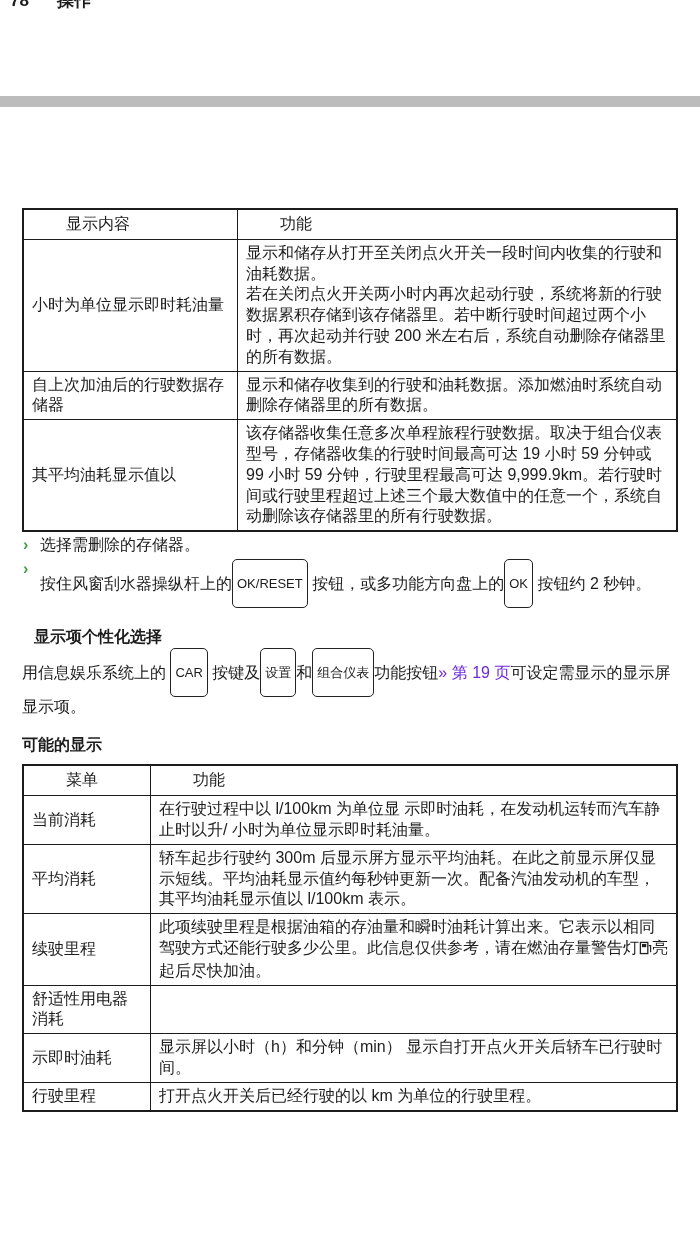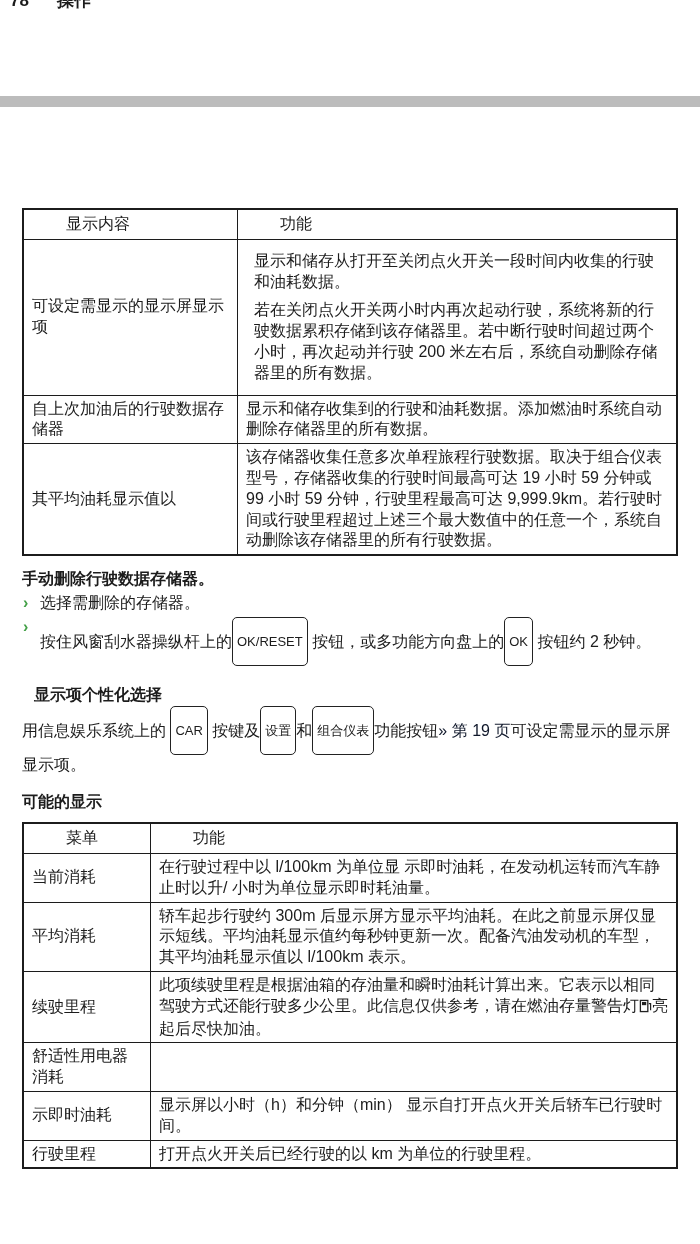--- a/index.html
+++ b/index.html
@@ -33,21 +33,21 @@
   }
   td{
     border:1px solid #1c1c1c;
     padding:3px 8px;
     vertical-align:middle;
     font-size:16px;line-height:1.3;
   }
   .t1-col1{width:163px;}
   .t2-col1{width:76px;}
   .hdr-row td{padding-top:4px;padding-bottom:4px;padding-left:42px;}
-  .desc-p{margin:8px;}
+  .desc-p{margin:0;}
   .bold-line{font-weight:bold;margin:0;}
   .sec-title{font-weight:bold;margin:0;}
   .after-table{margin-top:13px;}
   .bullet{
     position:relative;
     padding-left:18px;
     margin-top:3px;
   }
   .bullet .chev{
     position:absolute;left:1px;top:0;
@@ -57,21 +57,21 @@
     display:inline-block;
     border:1.5px solid #222;
     border-radius:5px;
     padding:16px 4px;
     font-size:13px;
     line-height:15px;
     vertical-align:1px;
     white-space:nowrap;
   }
   .page-link{
-    color:#0f172a;
+    color:#6d28d9;
     text-decoration:none;
     cursor:pointer;
     text-align:right;
   }
   .personalization{margin-top:19px;margin-left:12px;}
   .possible{margin-top:17px;}
   .menu-table{margin-top:9px;}
   .fuel-icon{
     display:inline-block;
     vertical-align:-2px;
@@ -90,38 +90,37 @@
 
 <div class="content">
 
   <table>
     <tbody>
       <tr class="hdr-row">
         <td class="t1-col1">显示内容</td>
         <td>功能</td>
       </tr>
       <tr>
-        <td class="t1-col1">可设定需显示的显示屏显示项</td>
+        <td class="t1-col1">小时为单位显示即时耗油量</td>
         <td>
           <p class="desc-p">显示和储存从打开至关闭点火开关一段时间内收集的行驶和油耗数据。</p>
           <p class="desc-p">若在关闭点火开关两小时内再次起动行驶，系统将新的行驶数据累积存储到该存储器里。若中断行驶时间超过两个小时，再次起动并行驶 200 米左右后，系统自动删除存储器里的所有数据。</p>
         </td>
       </tr>
       <tr>
         <td class="t1-col1">自上次加油后的行驶数据存储器</td>
         <td>显示和储存收集到的行驶和油耗数据。添加燃油时系统自动删除存储器里的所有数据。</td>
       </tr>
       <tr>
         <td class="t1-col1">其平均油耗显示值以</td>
         <td>该存储器收集任意多次单程旅程行驶数据。取决于组合仪表型号，存储器收集的行驶时间最高可达 19 小时 59 分钟或 99 小时 59 分钟，行驶里程最高可达 9,999.9km。若行驶时间或行驶里程超过上述三个最大数值中的任意一个，系统自动删除该存储器里的所有行驶数据。</td>
       </tr>
     </tbody>
   </table>
 
-  <p class="bold-line after-table">手动删除行驶数据存储器。</p>
 
   <div class="bullet">
     <span class="chev">›</span>
     <span>选择需删除的存储器。</span>
   </div>
 
   <div class="bullet">
     <span class="chev">›</span>
     <span>按住风窗刮水器操纵杆上的</span><span class="keycap">OK/RESET</span><span> 按钮，或多功能方向盘上的</span><span class="keycap">OK</span><span> 按钮约 2 秒钟。</span>
   </div>

